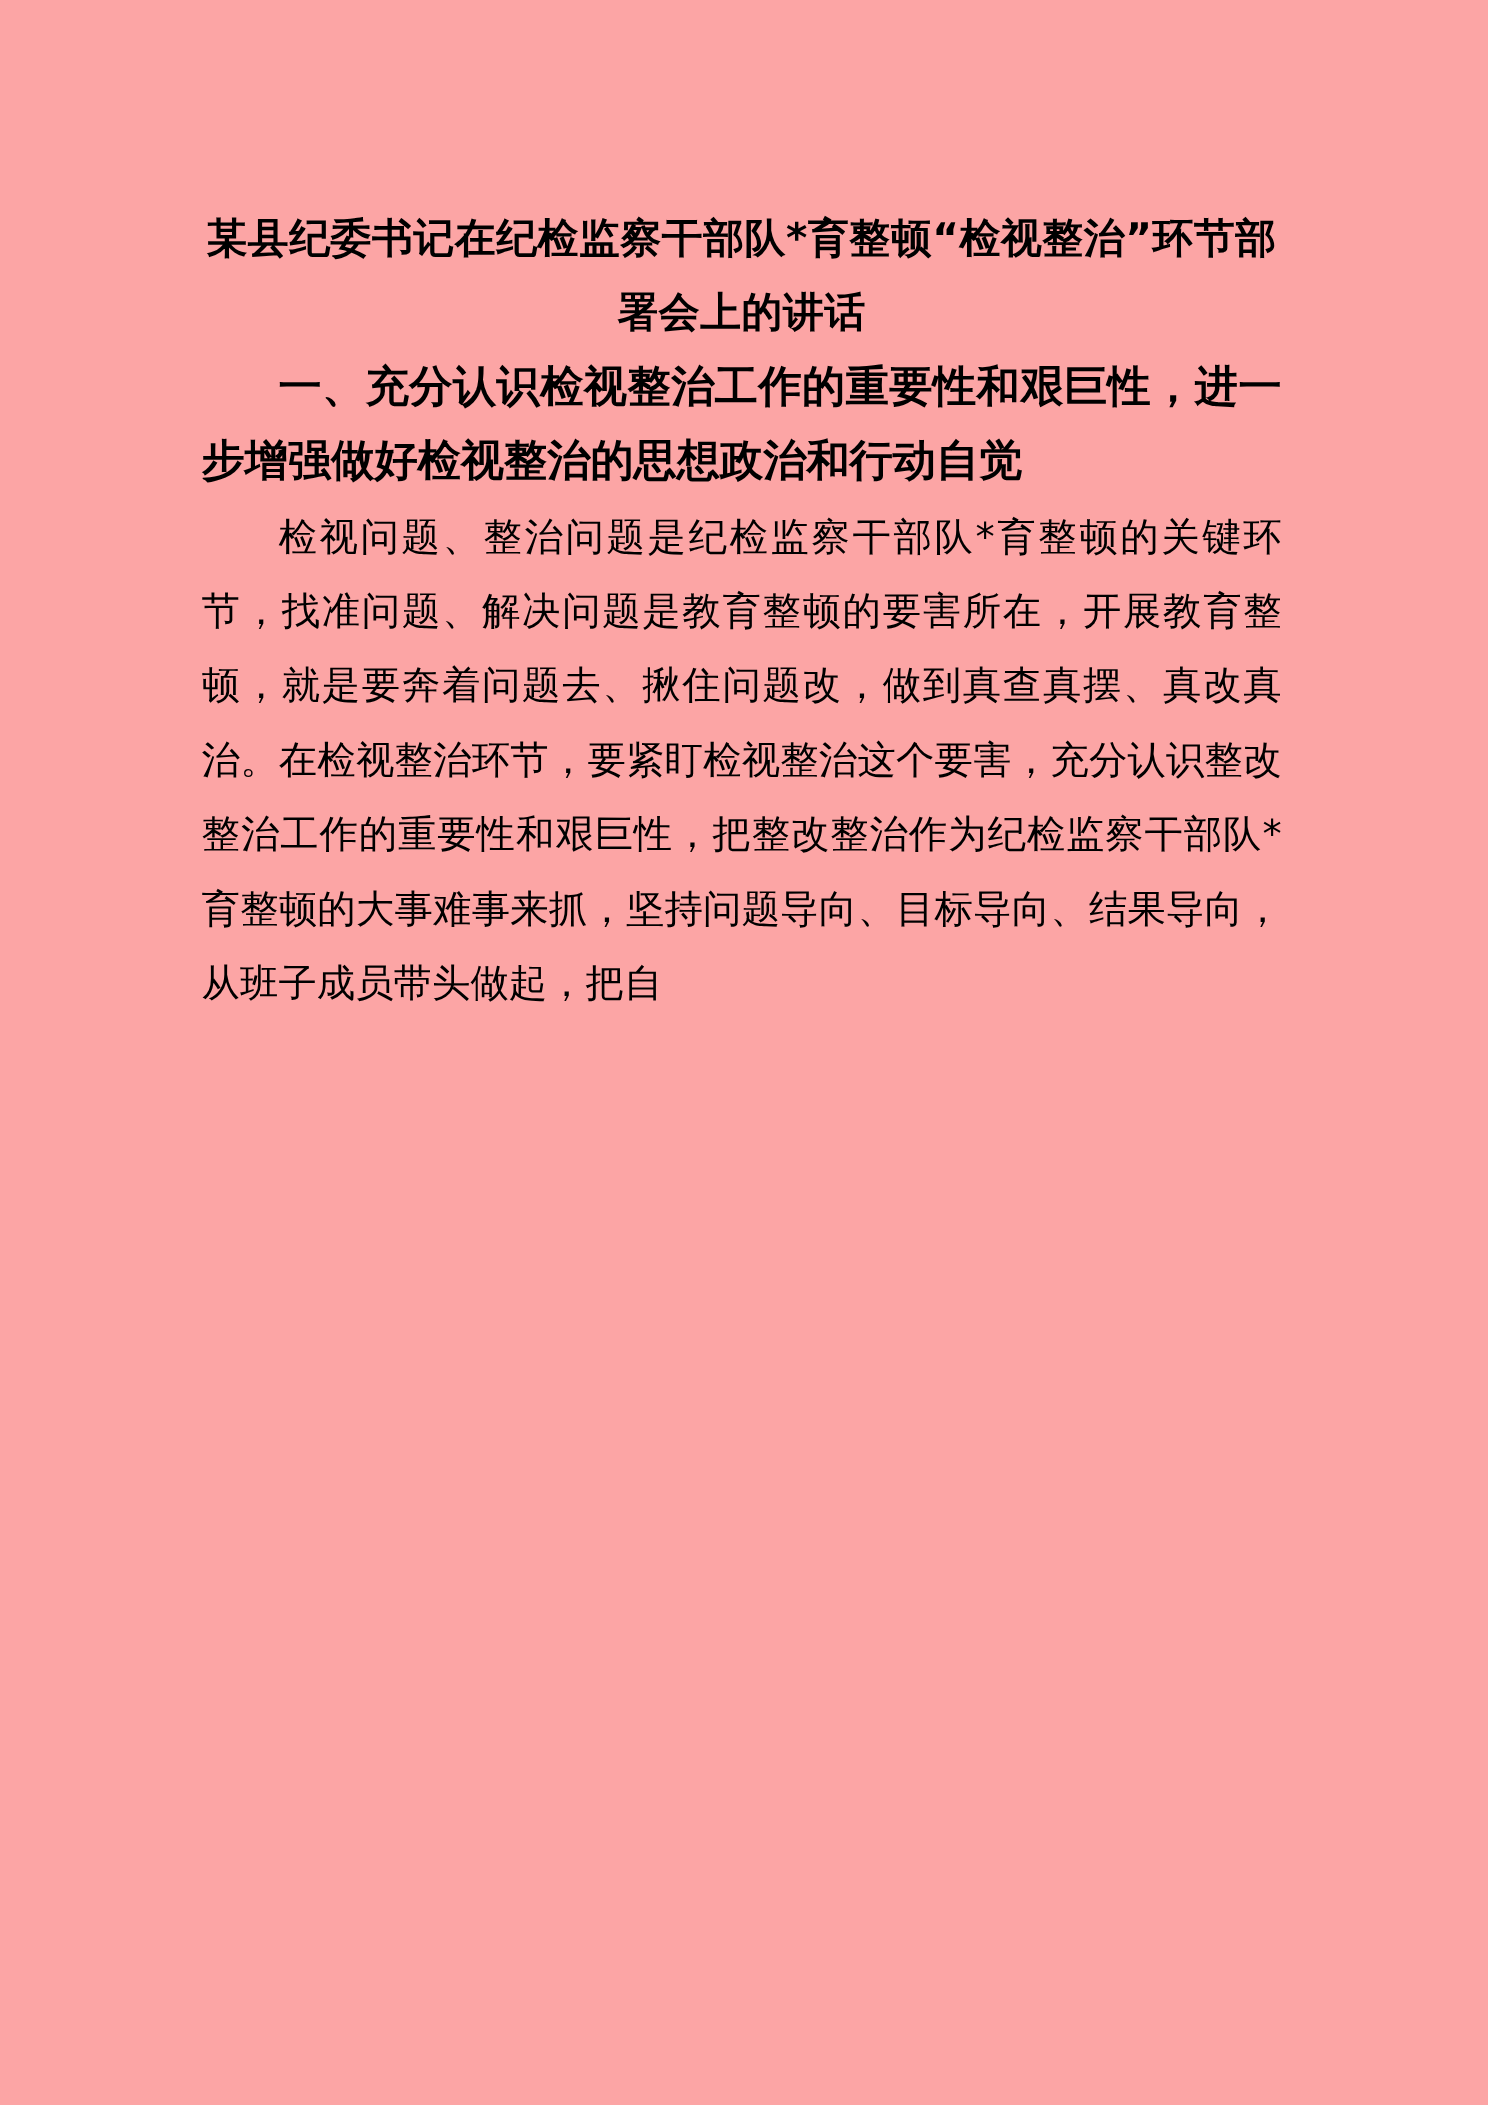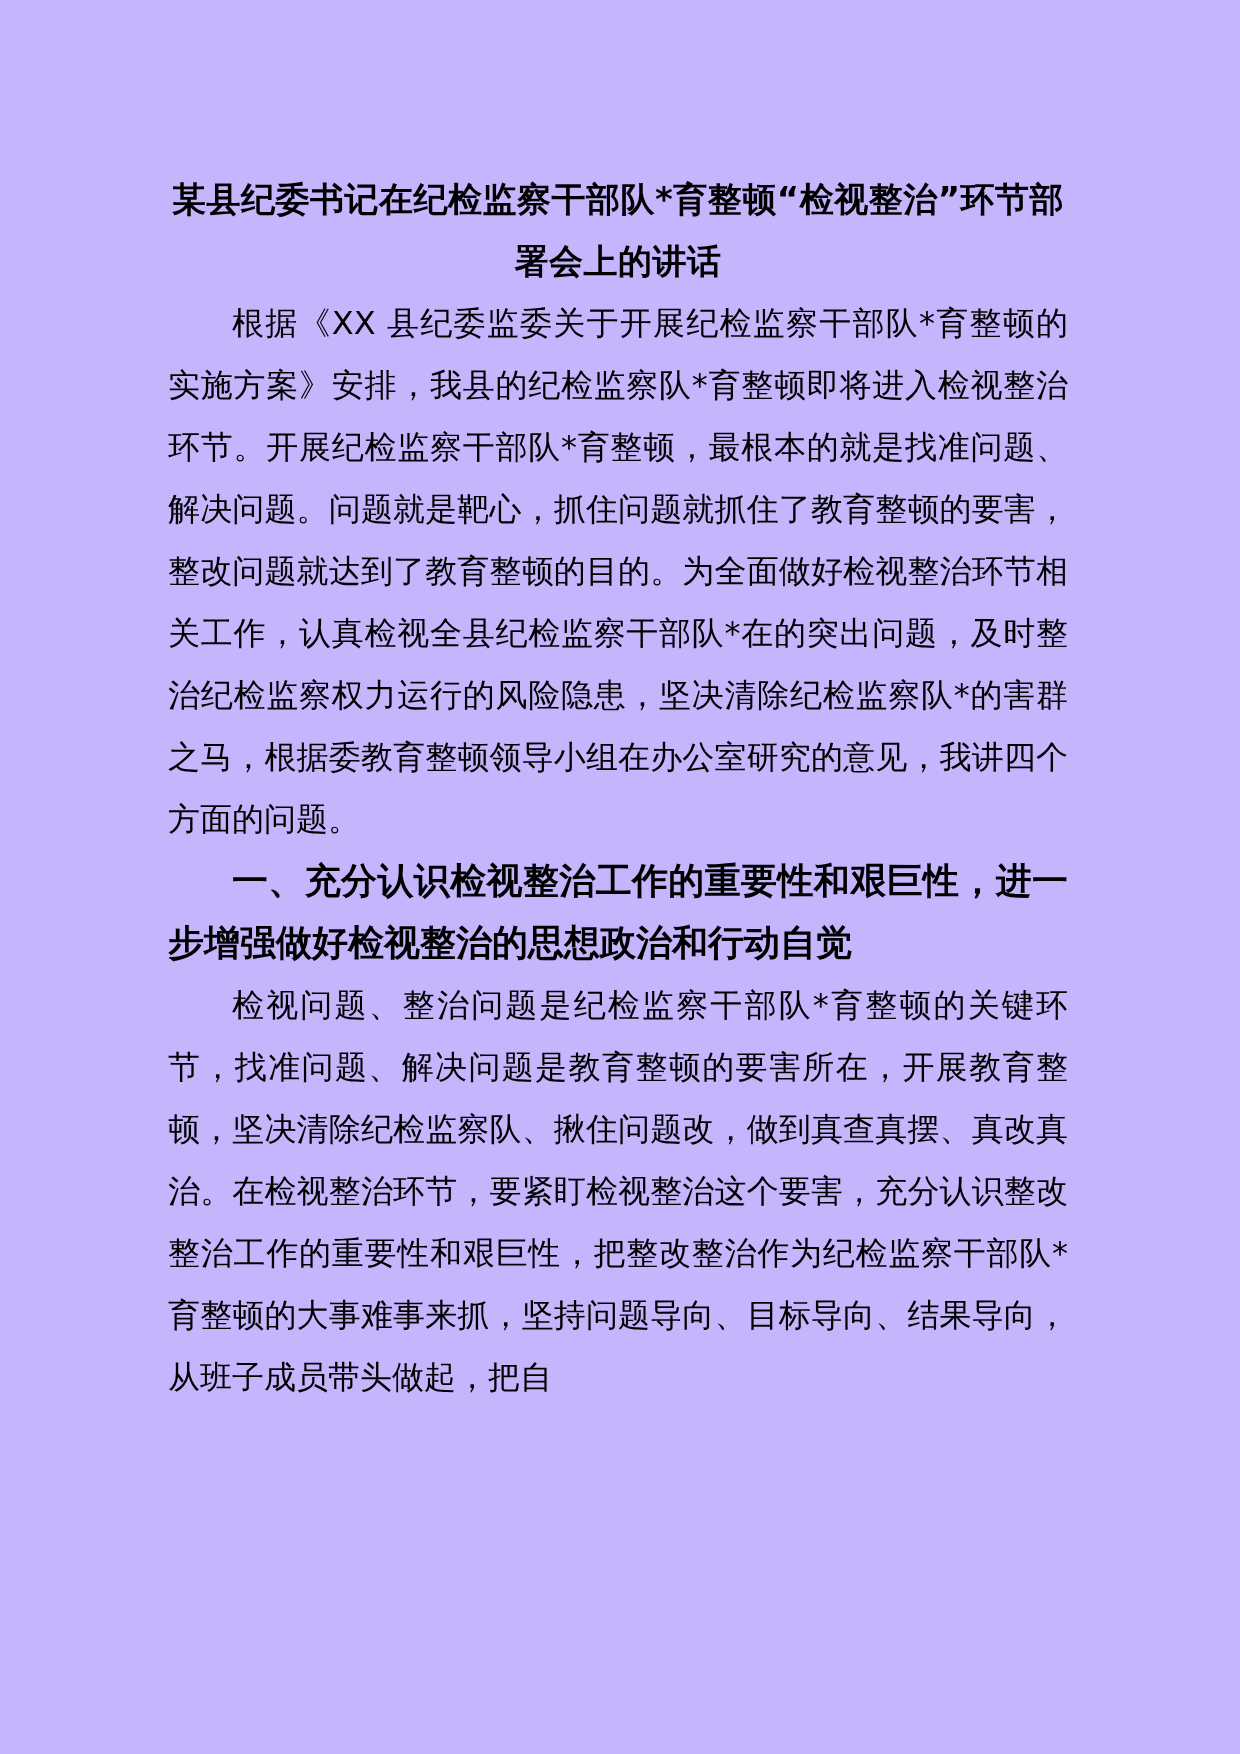--- a/index.html
+++ b/index.html
@@ -11,21 +11,21 @@
     width: 1240px;
     height: 1754px;
     font-family: "DejaVu Sans", "Liberation Sans", sans-serif;
     color: #000000;
     overflow: hidden;
   }
   .page {
     position: relative;
     width: 1240px;
     height: 1754px;
-    background: #c4b5fd;
+    background: #fca5a5;
     box-sizing: border-box;
     padding: 0;
   }
   .content {
     position: absolute;
     left: 168px;
     top: 0;
     width: 900px;
   }
   .doc-title {
@@ -69,20 +69,19 @@
 </style>
 </head>
 <body>
 
 <div class="page">
   <div class="content">
 
     <h1 class="doc-title">某县纪委书记在纪检监察干部队*育整顿“检视整治”环节部署会上的讲话</h1>
 
 
-    <p class="body-para">根据《XX 县纪委监委关于开展纪检监察干部队*育整顿的实施方案》安排，我县的纪检监察队*育整顿即将进入检视整治环节。开展纪检监察干部队*育整顿，最根本的就是找准问题、解决问题。问题就是靶心，抓住问题就抓住了教育整顿的要害，整改问题就达到了教育整顿的目的。为全面做好检视整治环节相关工作，认真检视全县纪检监察干部队*在的突出问题，及时整治纪检监察权力运行的风险隐患，坚决清除纪检监察队*的害群之马，根据委教育整顿领导小组在办公室研究的意见，我讲四个方面的问题。</p>
 
     <p class="section-heading">一、充分认识检视整治工作的重要性和艰巨性，进一步增强做好检视整治的思想政治和行动自觉</p>
 
-    <p class="body-para">检视问题、整治问题是纪检监察干部队*育整顿的关键环节，找准问题、解决问题是教育整顿的要害所在，开展教育整顿，坚决清除纪检监察队、揪住问题改，做到真查真摆、真改真治。在检视整治环节，要紧盯检视整治这个要害，充分认识整改整治工作的重要性和艰巨性，把整改整治作为纪检监察干部队*育整顿的大事难事来抓，坚持问题导向、目标导向、结果导向，从班子成员带头做起，把自</p>
+    <p class="body-para">检视问题、整治问题是纪检监察干部队*育整顿的关键环节，找准问题、解决问题是教育整顿的要害所在，开展教育整顿，就是要奔着问题去、揪住问题改，做到真查真摆、真改真治。在检视整治环节，要紧盯检视整治这个要害，充分认识整改整治工作的重要性和艰巨性，把整改整治作为纪检监察干部队*育整顿的大事难事来抓，坚持问题导向、目标导向、结果导向，从班子成员带头做起，把自</p>
 
   </div>
 </div>
 
 </body></html>

